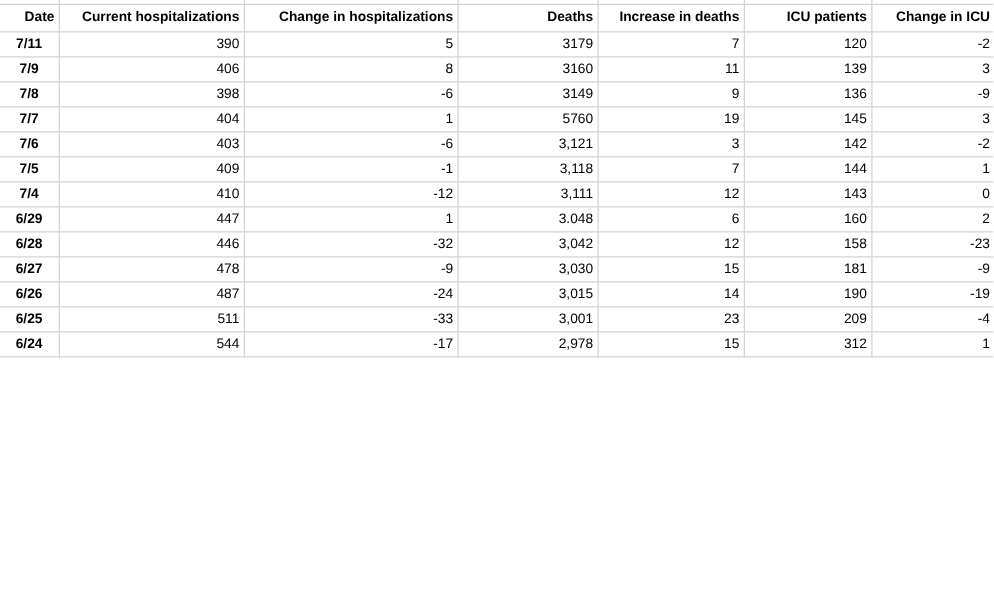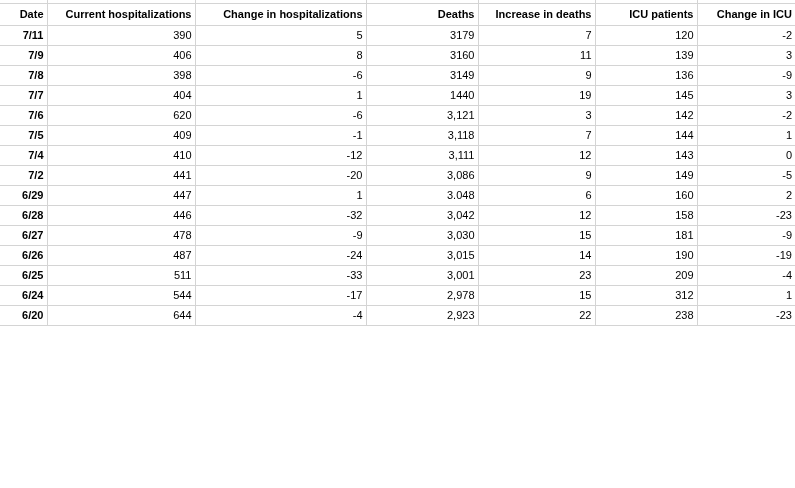--- a/index.html
+++ b/index.html
@@ -38,21 +38,21 @@
     height: 20px;
     overflow: hidden;
     white-space: nowrap;
     vertical-align: middle;
     background: var(--bg);
     font-weight: normal;
   }
   .grid td:last-child, .grid th:last-child { border-right: none; }
   tr.sliver td { height: 3px; padding: 0; }
   tr.header th { height: 22px; font-weight: bold; }
-  td.rowhead { font-weight: bold; }
+  td.rowhead { font-weight: bold; text-align: center; }
 </style>
 </head>
 <body>
 
 <div class="sheet">
   <table class="grid">
     <colgroup>
       <col class="c0">
         <col class="c1">
         <col class="c2">
@@ -106,28 +106,28 @@
           <td>-6</td>
           <td>3149</td>
           <td>9</td>
           <td>136</td>
           <td>-9</td>
         </tr>
         <tr>
           <td class="rowhead">7/7</td>
           <td>404</td>
           <td>1</td>
-          <td>1440</td>
+          <td>5760</td>
           <td>19</td>
           <td>145</td>
           <td>3</td>
         </tr>
         <tr>
           <td class="rowhead">7/6</td>
-          <td>620</td>
+          <td>403</td>
           <td>-6</td>
           <td>3,121</td>
           <td>3</td>
           <td>142</td>
           <td>-2</td>
         </tr>
         <tr>
           <td class="rowhead">7/5</td>
           <td>409</td>
           <td>-1</td>
@@ -139,29 +139,20 @@
         <tr>
           <td class="rowhead">7/4</td>
           <td>410</td>
           <td>-12</td>
           <td>3,111</td>
           <td>12</td>
           <td>143</td>
           <td>0</td>
         </tr>
         <tr>
-          <td class="rowhead">7/2</td>
-          <td>441</td>
-          <td>-20</td>
-          <td>3,086</td>
-          <td>9</td>
-          <td>149</td>
-          <td>-5</td>
-        </tr>
-        <tr>
           <td class="rowhead">6/29</td>
           <td>447</td>
           <td>1</td>
           <td>3.048</td>
           <td>6</td>
           <td>160</td>
           <td>2</td>
         </tr>
         <tr>
           <td class="rowhead">6/28</td>
@@ -201,24 +192,15 @@
         </tr>
         <tr>
           <td class="rowhead">6/24</td>
           <td>544</td>
           <td>-17</td>
           <td>2,978</td>
           <td>15</td>
           <td>312</td>
           <td>1</td>
         </tr>
-        <tr>
-          <td class="rowhead">6/20</td>
-          <td>644</td>
-          <td>-4</td>
-          <td>2,923</td>
-          <td>22</td>
-          <td>238</td>
-          <td>-23</td>
-        </tr>
       </tbody>
   </table>
 </div>
 
 </body></html>

